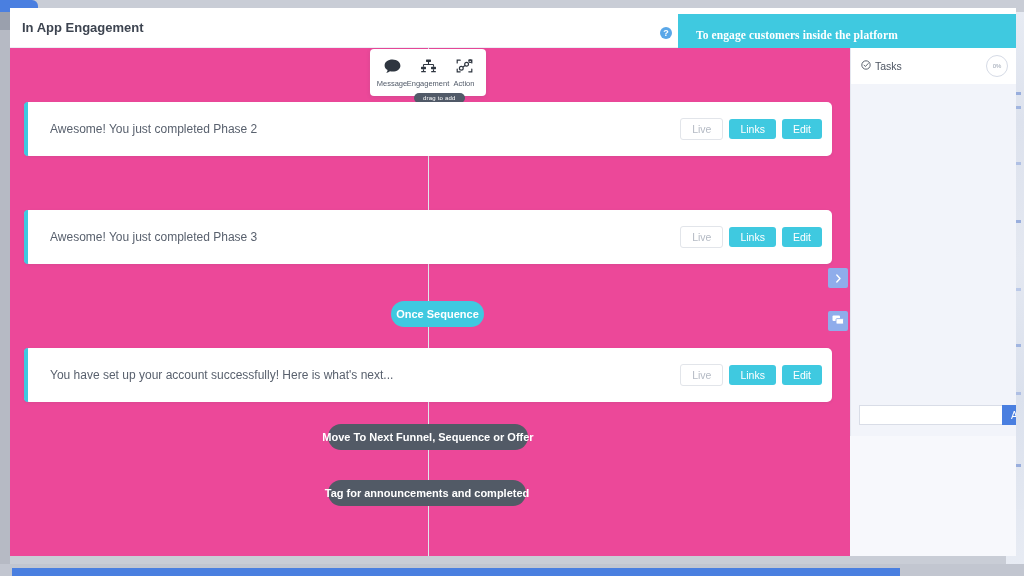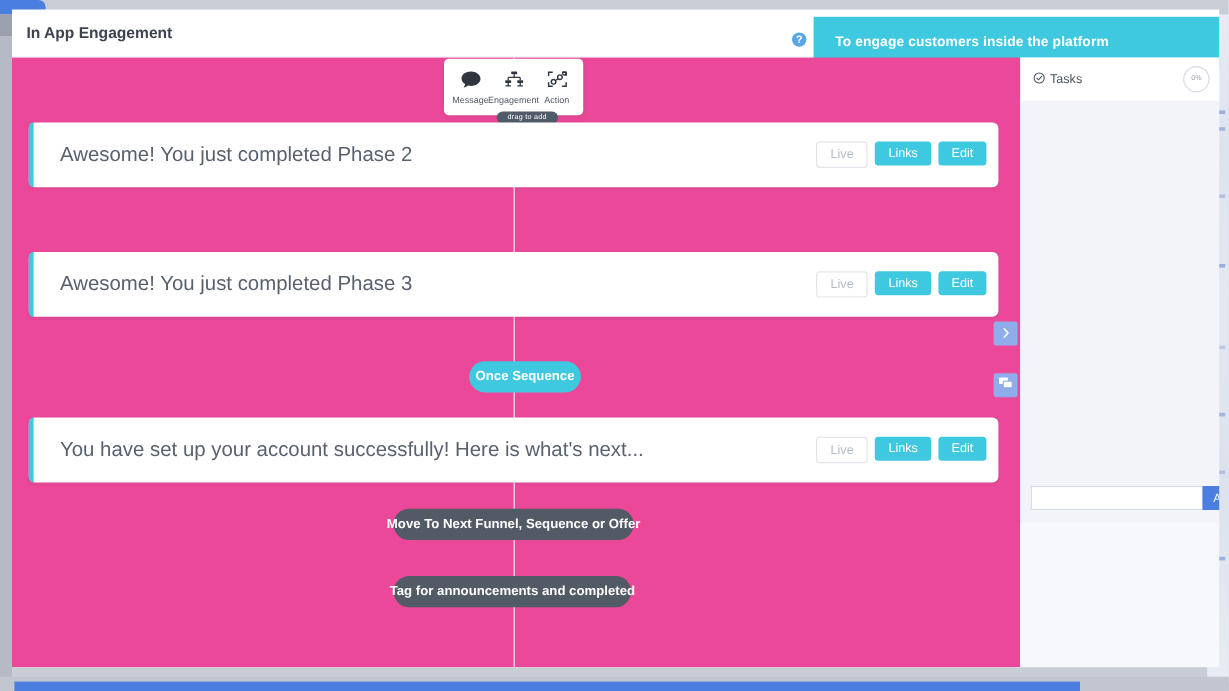--- a/index.html
+++ b/index.html
@@ -86,21 +86,21 @@
     background: #5aa7e8; color: #fff;
     font-size: 9px; line-height: 12px; text-align: center;
     font-weight: bold;
   }
 
   
   .tooltip {
     position: absolute; left: 668px; top: 6px;
     width: 346px; height: 42px;
     background: #3fc9e0;
-    display: flex; align-items: center;
+    display: flex; align-items: center; font-family: Liberation Serif, serif;
   }
   .tooltip-text {
     color: #ffffff; font-size: 11.5px; font-weight: bold;
     padding-left: 18px; letter-spacing: .1px;
   }
 
   
   .canvas {
     position: absolute; left: 0; top: 40px;
     width: 840px; height: 508px;
@@ -146,25 +146,25 @@
     display: flex; align-items: center;
   }
   .card::before {
     content: ""; position: absolute; left: 0; top: 0;
     width: 4px; height: 100%;
     background: #3fc9e0;
     border-radius: 5px 0 0 5px;
   }
   .card-text {
     padding-left: 26px;
-    font-size: 17px; color: #59616e;
+    font-size: 12px; color: #59616e;
   }
   .card-actions {
     position: absolute; right: 10px;
-    display: flex; gap: 6px; align-items: flex-start;
+    display: flex; gap: 6px; align-items: center;
   }
   .btn {
     font-size: 10.5px; border-radius: 3px;
     padding: 4px 11px; line-height: 12px;
     cursor: pointer; border: none;
     font-family: "Liberation Sans", sans-serif;
   }
   .btn-live { background: #fff; color: #b4bac4; border: 1px solid #e2e5ea; }
   .btn-cyan { background: #3fc9e0; color: #ffffff; }
 

